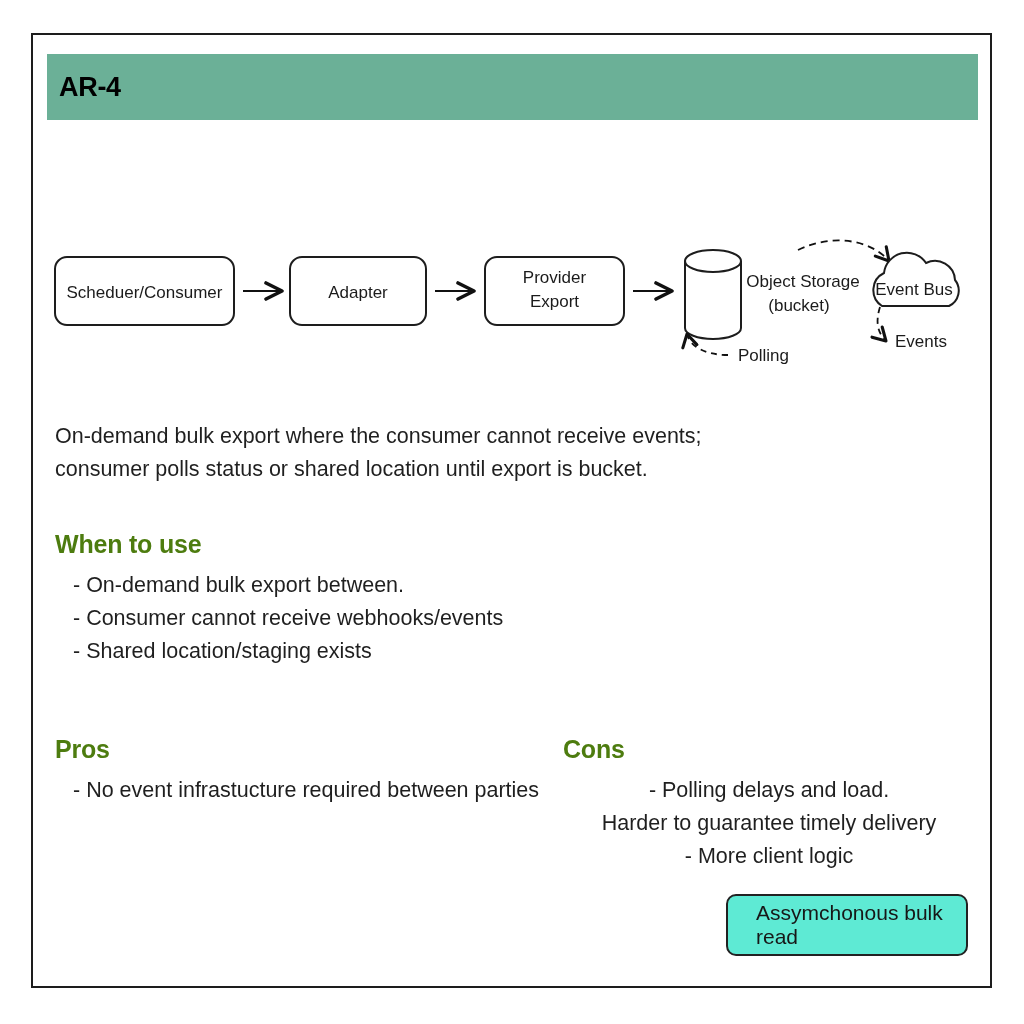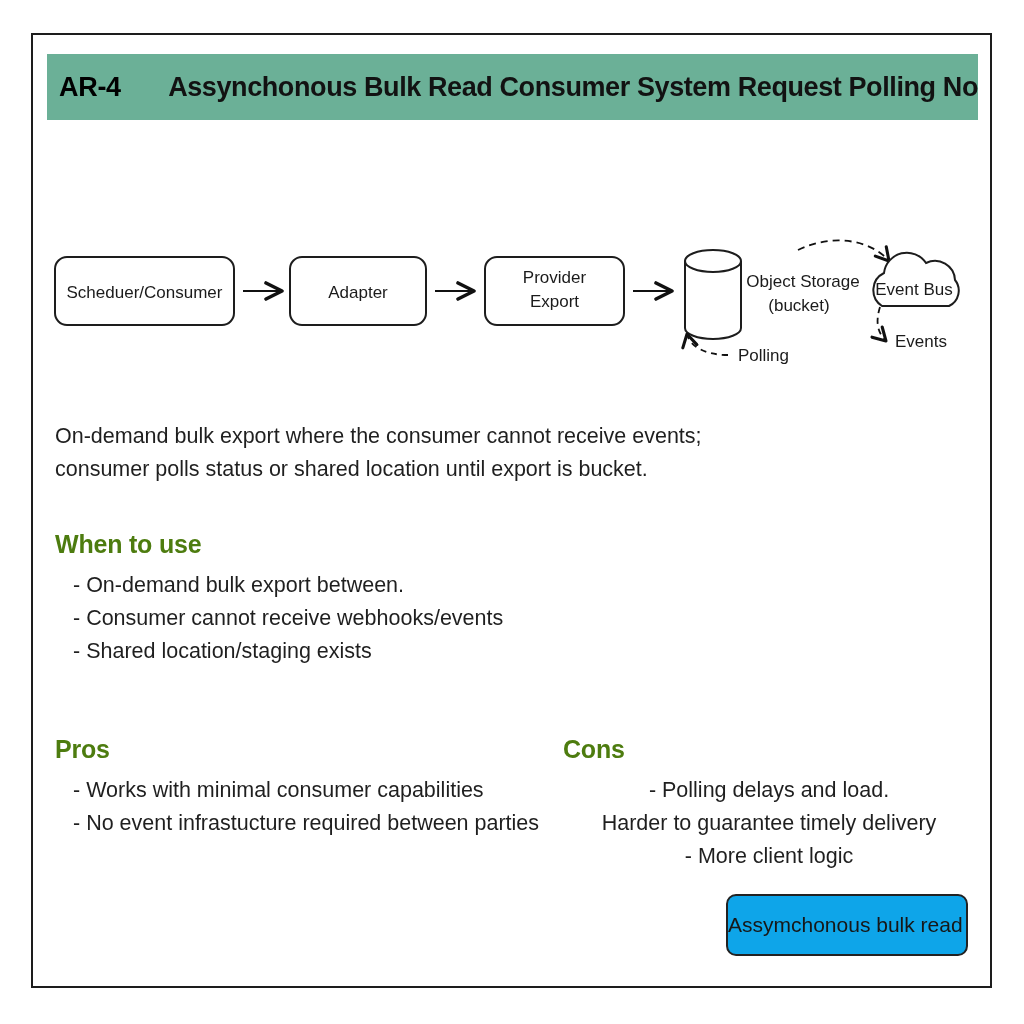--- a/index.html
+++ b/index.html
@@ -126,36 +126,36 @@
 
   
   #footer-tag {
     position: absolute;
     left: 693px;
     top: 859px;
     width: 242px;
     height: 62px;
     border: 2px solid #222222;
     border-radius: 10px;
-    background: #0ea5e9;
+    background: #5eead4;
     display: flex;
     align-items: center;
     font-size: 21px;
     color: #171717;
     box-sizing: border-box;
+    padding-left: 28px;
   }
 </style>
 </head>
 <body>
 
 <div id="card-frame">
 
   <div id="header-band">
     <div id="header-id">AR-4</div>
-    <div id="header-title">Assynchonous Bulk Read Consumer System Request Polling No</div>
   </div>
 
   <div id="diagram">
     <svg width="961" height="200" viewBox="0 0 961 200">
       <defs>
         <marker id="arrowOpen" markerWidth="11" markerHeight="11" refX="9" refY="5" orient="auto">
           <path d="M1,1 L9,5 L1,9" fill="none" stroke="#111" stroke-width="1.8" stroke-linecap="round" stroke-linejoin="round"></path>
         </marker>
         <marker id="arrowDash" markerWidth="10" markerHeight="10" refX="8" refY="5" orient="auto">
           <path d="M1,1 L8,5 L1,9" fill="none" stroke="#111" stroke-width="1.7" stroke-linecap="round" stroke-linejoin="round"></path>
@@ -219,21 +219,20 @@
   <div id="when-section">
     <div class="section-heading">When to use</div>
     <div class="bullet">- On-demand bulk export between.</div>
     <div class="bullet">- Consumer cannot receive webhooks/events</div>
     <div class="bullet">- Shared location/staging exists</div>
   </div>
 
   <div id="proscons">
     <div id="pros-col">
       <div class="section-heading">Pros</div>
-      <div class="bullet">- Works with minimal consumer capabilities</div>
       <div class="bullet">- No event infrastucture required between parties</div>
     </div>
     <div id="cons-col">
       <div class="section-heading">Cons</div>
       <div class="bullet">- Polling delays and load.</div>
       <div class="bullet">Harder to guarantee timely delivery</div>
       <div class="bullet">- More client logic</div>
     </div>
   </div>
 

